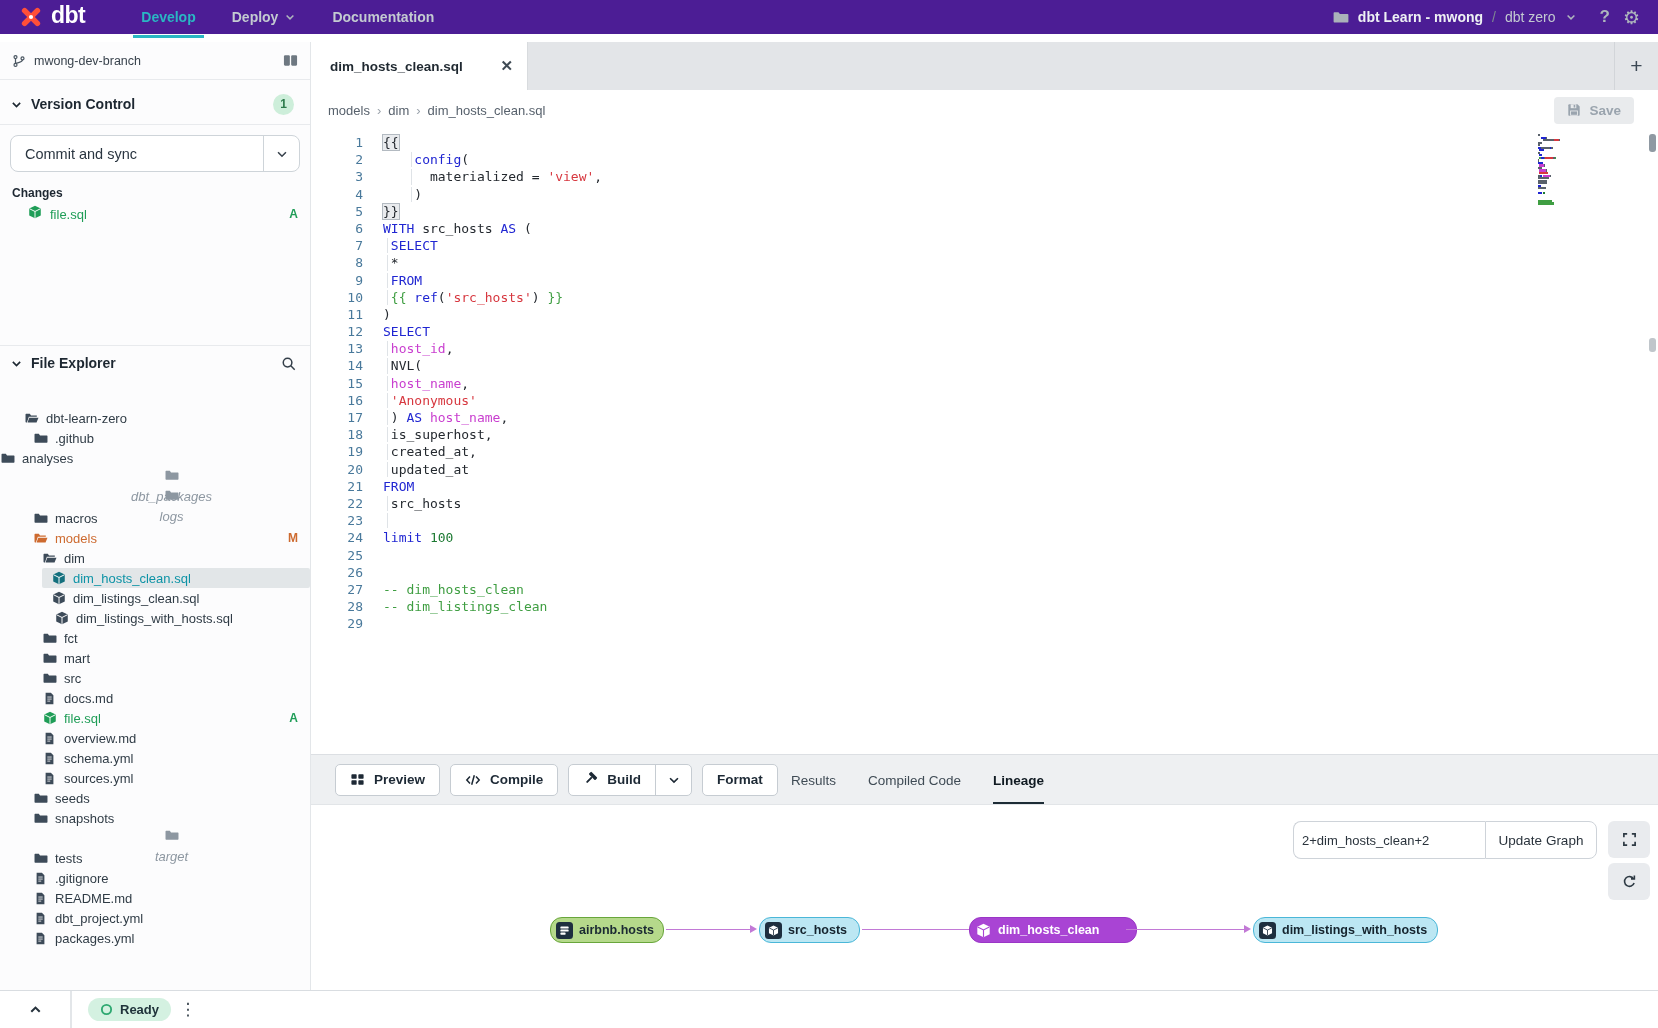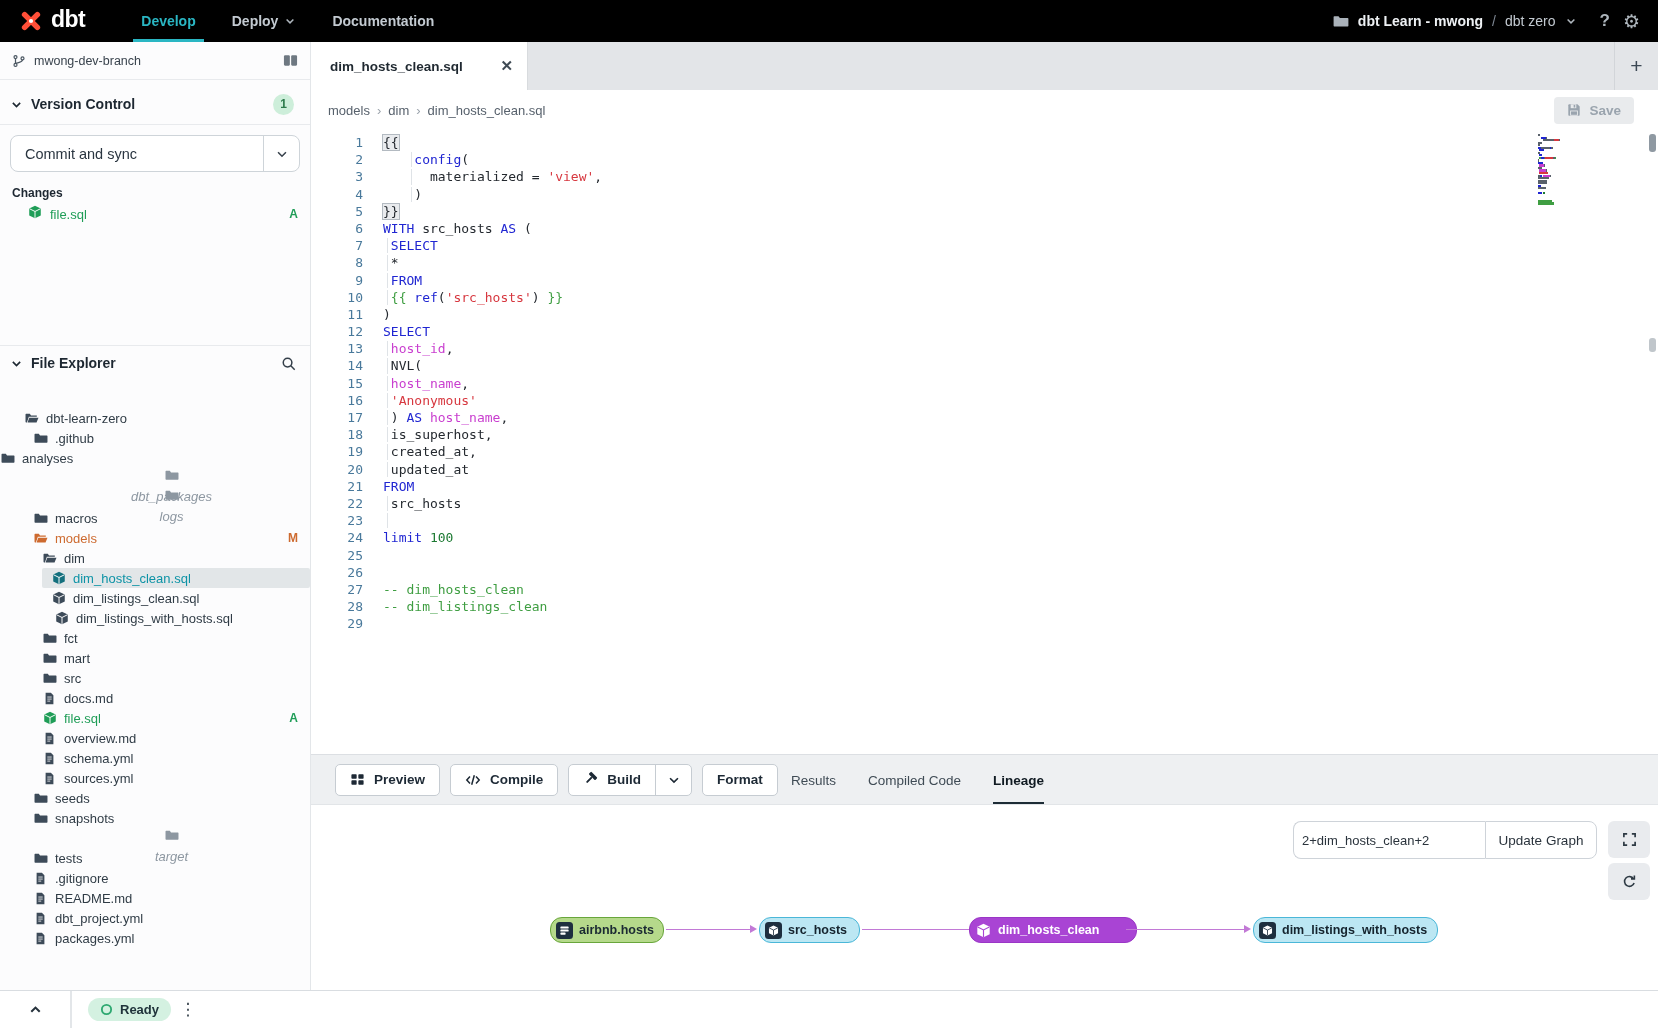--- a/index.html
+++ b/index.html
@@ -1,21 +1,21 @@
 <!DOCTYPE html>
 <html><head>
 <meta charset="utf-8">
 <style>
   * { box-sizing: border-box; }
   body { margin:0; background:#fff; }
   .app { position:relative; width:1658px; height:1028px; overflow:hidden;
          font-family:"Liberation Sans", sans-serif; color:#303c46; }
 
   
-  .topnav { position:absolute; left:0; top:0; width:1658px; height:42px; background:#000000;
+  .topnav { position:absolute; left:0; top:0; width:1658px; height:34px; background:#4c1d95;
             display:flex; align-items:center; padding:0 18px; }
   .logo { display:flex; align-items:center; gap:7px; }
   .logo-text { color:#fff; font-size:23px; font-weight:bold; letter-spacing:-0.5px; margin-top:-3px;}
   .topnav nav { display:flex; height:42px; margin-left:38px; }
   .nav-item { position:relative; display:flex; align-items:center; gap:6px; padding:0 18px;
               font-size:14px; font-weight:600; color:#c3cad1; cursor:pointer; }
   .nav-item.active { color:#2ab6c3; }
   .nav-item.active::after { content:""; position:absolute; left:10px; right:10px; bottom:0; height:3px; background:#2ab6c3; }
   .nav-right { margin-left:auto; display:flex; align-items:center; gap:9px; color:#c3cad1; font-size:14px; }
   .nav-right .proj { color:#eef1f4; font-weight:700; }

